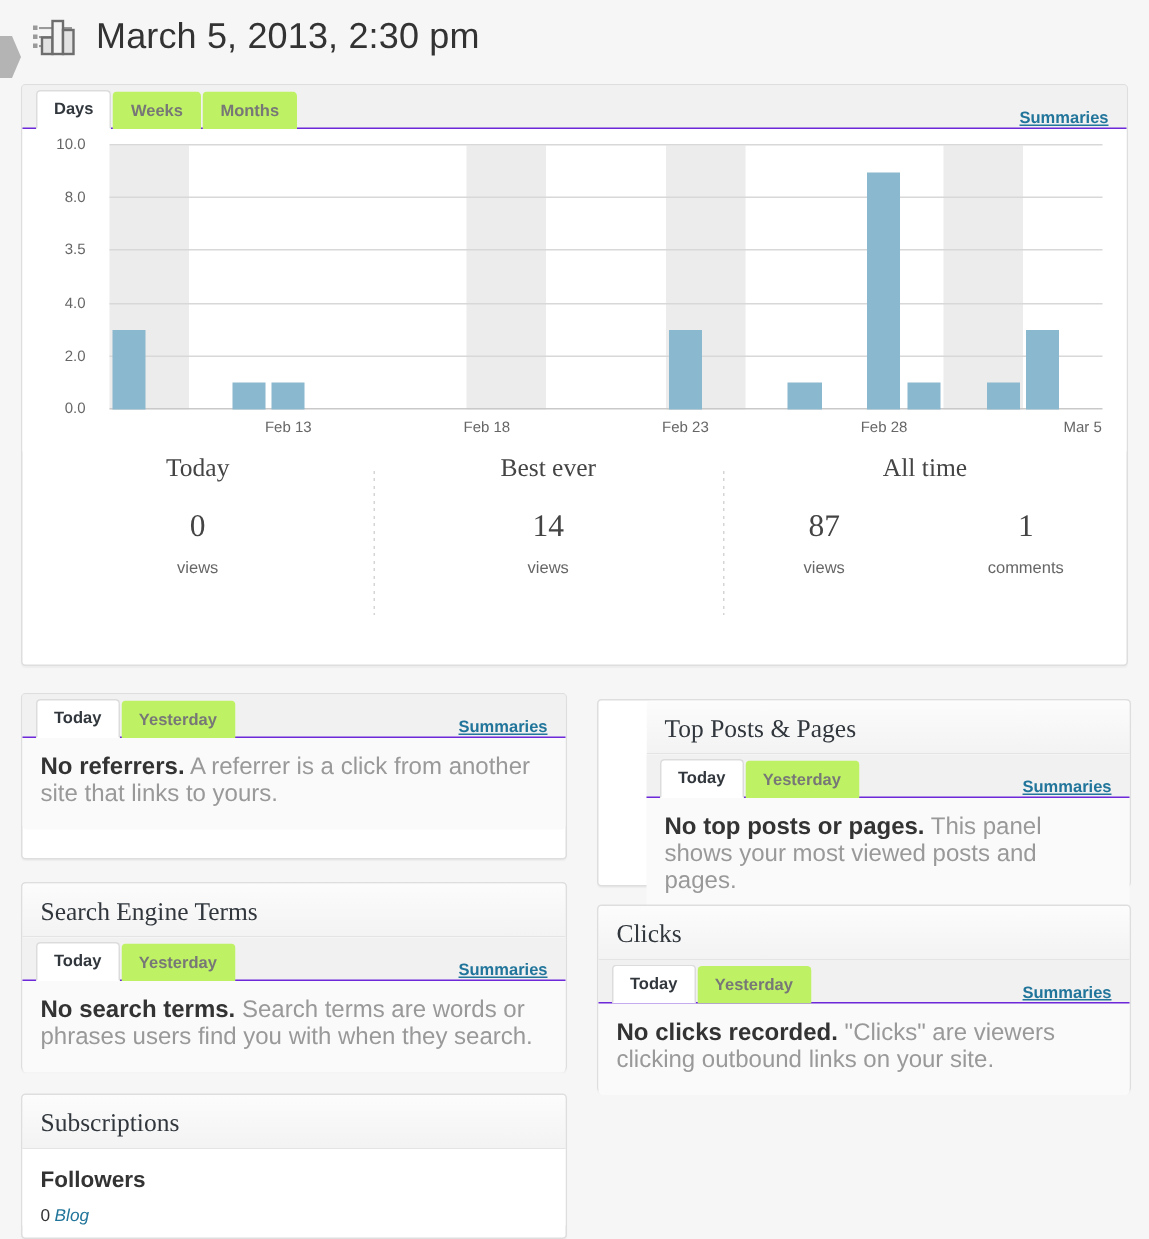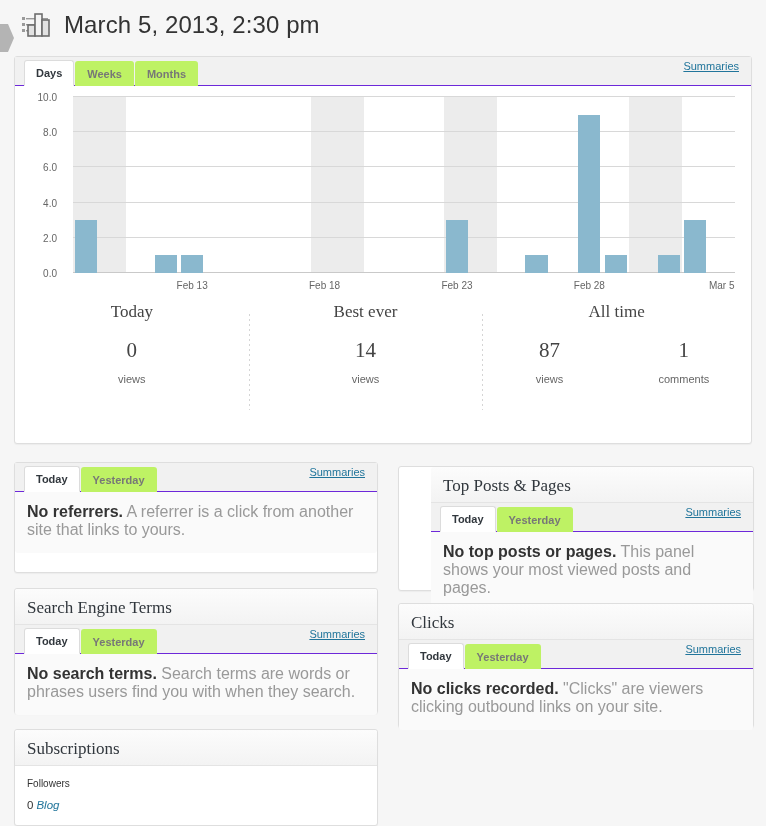--- a/index.html
+++ b/index.html
@@ -76,22 +76,22 @@
   }
   .tab.active {
     background: #fff;
     color: #31373d;
     border-color: #dcdcdc;
     border-bottom: 1px solid #fff;
   }
   .summaries-link {
     margin-left: auto;
     margin-right: 12px;
-    margin-bottom: 13px;
-    font-size: 11px; font-weight: normal;
+    margin-bottom: 0;
+    font-size: 11px; font-weight: bold;
     color: #21759b;
     text-decoration: underline;
     cursor: pointer;
   }
 
   
   #main-module { left: 14px; top: 56px; width: 738px; height: 388px; }
   .chart-wrap {
     position: relative;
     height: 215px;
@@ -160,21 +160,21 @@
     border-radius: 0 0 3px 3px;
   }
   .panel-body b { color: #333; font-weight: bold; }
   #referrers   { left: 14px;  top: 462px; width: 364px; height: 111px; }
   #top-posts   { left: 398px; top: 466px; width: 356px; height: 125px; padding-left: 32px; }
   #search-terms{ left: 14px;  top: 588px; width: 364px; height: 126px; }
   #clicks      { left: 398px; top: 603px; width: 356px; height: 125px; }
   #subscriptions { left: 14px; top: 729px; width: 364px; height: 97px; }
 
   .sub-body { background: #fff; padding: 12px 12px 0 12px; }
-  .sub-heading { font-size: 10px; font-weight: normal; color: #333; margin-bottom: 10px; }
+  .sub-heading { font-size: 15px; font-weight: bold; color: #333; margin-bottom: 10px; }
   .sub-row { font-size: 11.5px; color: #333; }
   .sub-row a {
     color: #21759b; font-style: italic; 
     margin-left: 3px; cursor: pointer; margin-top: 41px;
   }
 </style>
 </head>
 <body>
 
 <div class="page">
@@ -216,21 +216,21 @@
           <div class="band" style="left: 36%; width: 8%;"></div>
           <div class="band" style="left: 56%; width: 8%;"></div>
           <div class="band" style="left: 84%; width: 8%;"></div>
           <div class="gridline base" style="bottom: 0%;"></div>
           <div class="ytick" style="bottom: 0%; transform: translateY(50%);">0.0</div>
           <div class="gridline" style="bottom: 20%;"></div>
           <div class="ytick" style="bottom: 20%; transform: translateY(50%);">2.0</div>
           <div class="gridline" style="bottom: 40%;"></div>
           <div class="ytick" style="bottom: 40%; transform: translateY(50%);">4.0</div>
           <div class="gridline" style="bottom: 60%;"></div>
-          <div class="ytick" style="bottom: 60%; transform: translateY(50%);">6.0</div>
+          <div class="ytick" style="bottom: 60%; transform: translateY(50%);">3.5</div>
           <div class="gridline" style="bottom: 80%;"></div>
           <div class="ytick" style="bottom: 80%; transform: translateY(50%);">8.0</div>
           <div class="gridline" style="bottom: 100%;"></div>
           <div class="ytick" style="bottom: 100%; transform: translateY(50%);">10.0</div>
           <div class="bar" style="left: 0.32%; width: 3.36%; height: 30%; background: rgb(138, 184, 206);"></div>
           <div class="bar" style="left: 12.32%; width: 3.36%; height: 10%; background: rgb(138, 184, 206);"></div>
           <div class="bar" style="left: 16.32%; width: 3.36%; height: 10%; background: rgb(138, 184, 206);"></div>
           <div class="bar" style="left: 56.32%; width: 3.36%; height: 30%; background: rgb(138, 184, 206);"></div>
           <div class="bar" style="left: 68.32%; width: 3.36%; height: 10%; background: rgb(138, 184, 206);"></div>
           <div class="bar" style="left: 76.32%; width: 3.36%; height: 90%; background: rgb(138, 184, 206);"></div>

